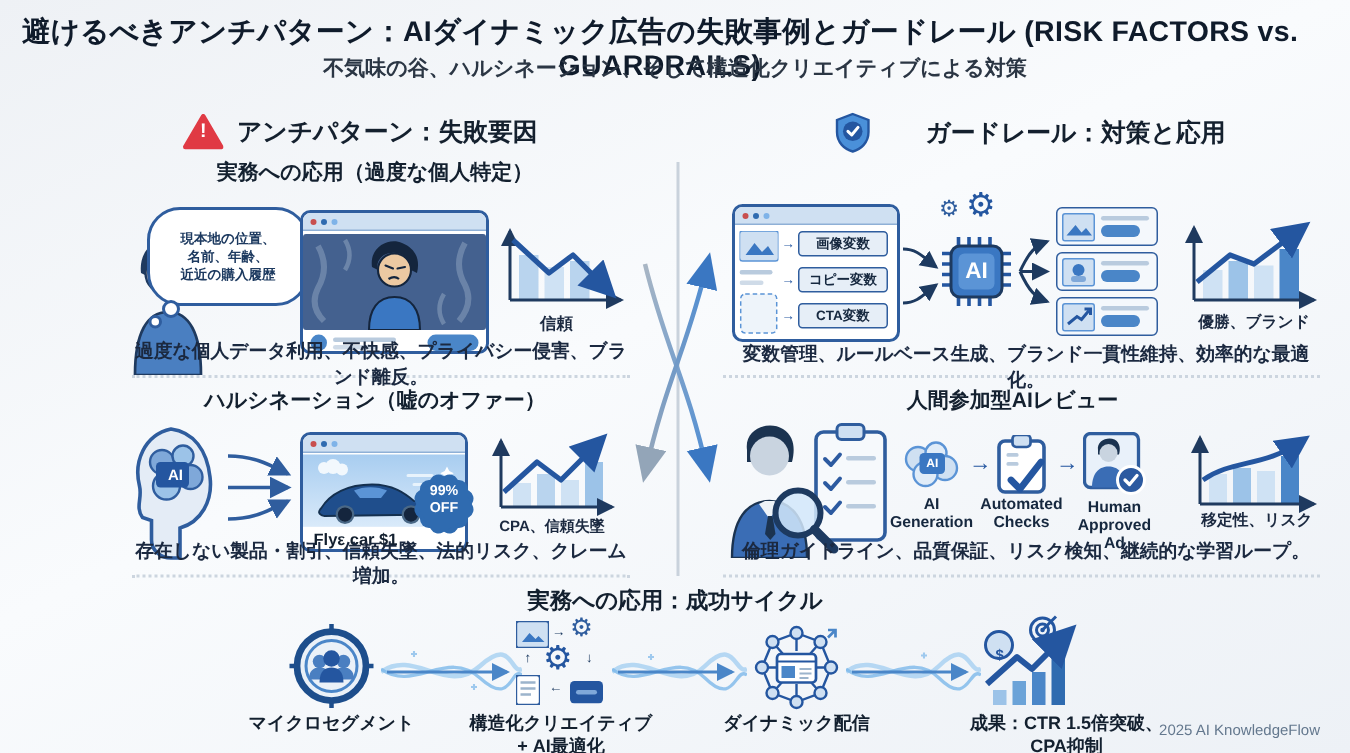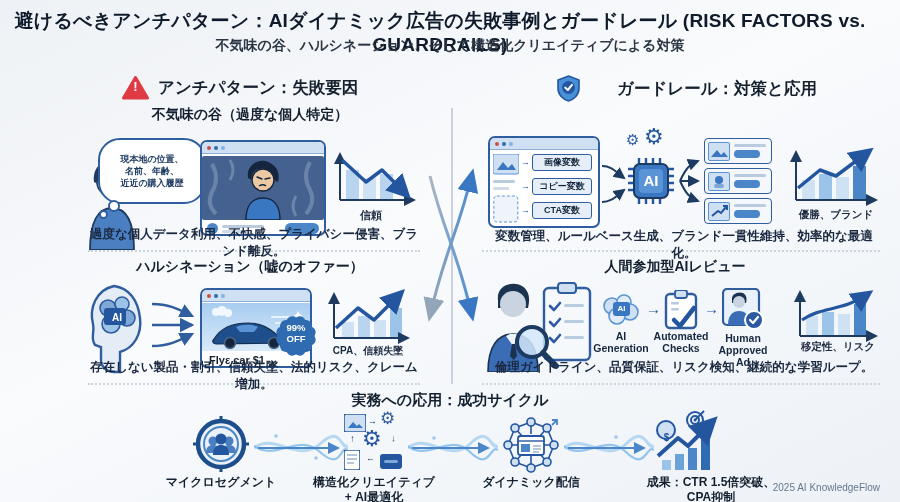--- a/index.html
+++ b/index.html
@@ -119,21 +119,21 @@
           </marker>
         <marker id="mblue2" orient="auto-start-reverse" markerWidth="9" markerHeight="8" refX="6" refY="3.5">
             <path d="M0,0 L8,3.5 L0,7 Z" fill="#3a77c2"></path>
           </marker>
       </defs>
       <path d="M22,28 C36,85 50,105 64,168" fill="none" stroke="url(#g1)" stroke-width="3" marker-end="url(#mblue)"></path>
       <path d="M64,26 C50,85 36,105 22,168" fill="none" stroke="url(#g2)" stroke-width="3" marker-start="url(#mblue2)" marker-end="url(#mgray)"></path>
     </svg>
   </div>
 
-  <div class="abs ptitle ctr" style="left:95px;top:106px;width:310px;">不気味の谷（過度な個人特定）</div>
+  <div class="abs ptitle ctr" style="left:95px;top:106px;width:310px;">実務への応用（過度な個人特定）</div>
 
   <div class="abs" style="left:84px;top:152px;">
     <svg width="58" height="98" viewBox="0 0 58 98">
       <path d="M10 30 C8 12 24 4 34 8 C44 12 46 22 44 32 L40 30 C40 18 28 12 20 18 C14 22 13 27 14 32 Z" fill="#1f3a5f"></path>
       <circle cx="27" cy="30" r="14" fill="#efcba4" stroke="#1f3a5f" stroke-width="1.6"></circle>
       <path d="M20 27 l6 2 M38 29 l-6 1" stroke="#1f3a5f" stroke-width="1.6" stroke-linecap="round"></path>
       <path d="M24 37 q4 -2 8 0" fill="none" stroke="#1f3a5f" stroke-width="1.6" stroke-linecap="round"></path>
       <path d="M6 98 C6 70 14 56 28 56 C42 56 50 70 50 98 Z" fill="#4a7fc1" stroke="#1f3a5f" stroke-width="1.8"></path>
       <path d="M44 44 q3 4 0 6 q-3 -2 0 -6" fill="#9cc3e8"></path>
     </svg>

